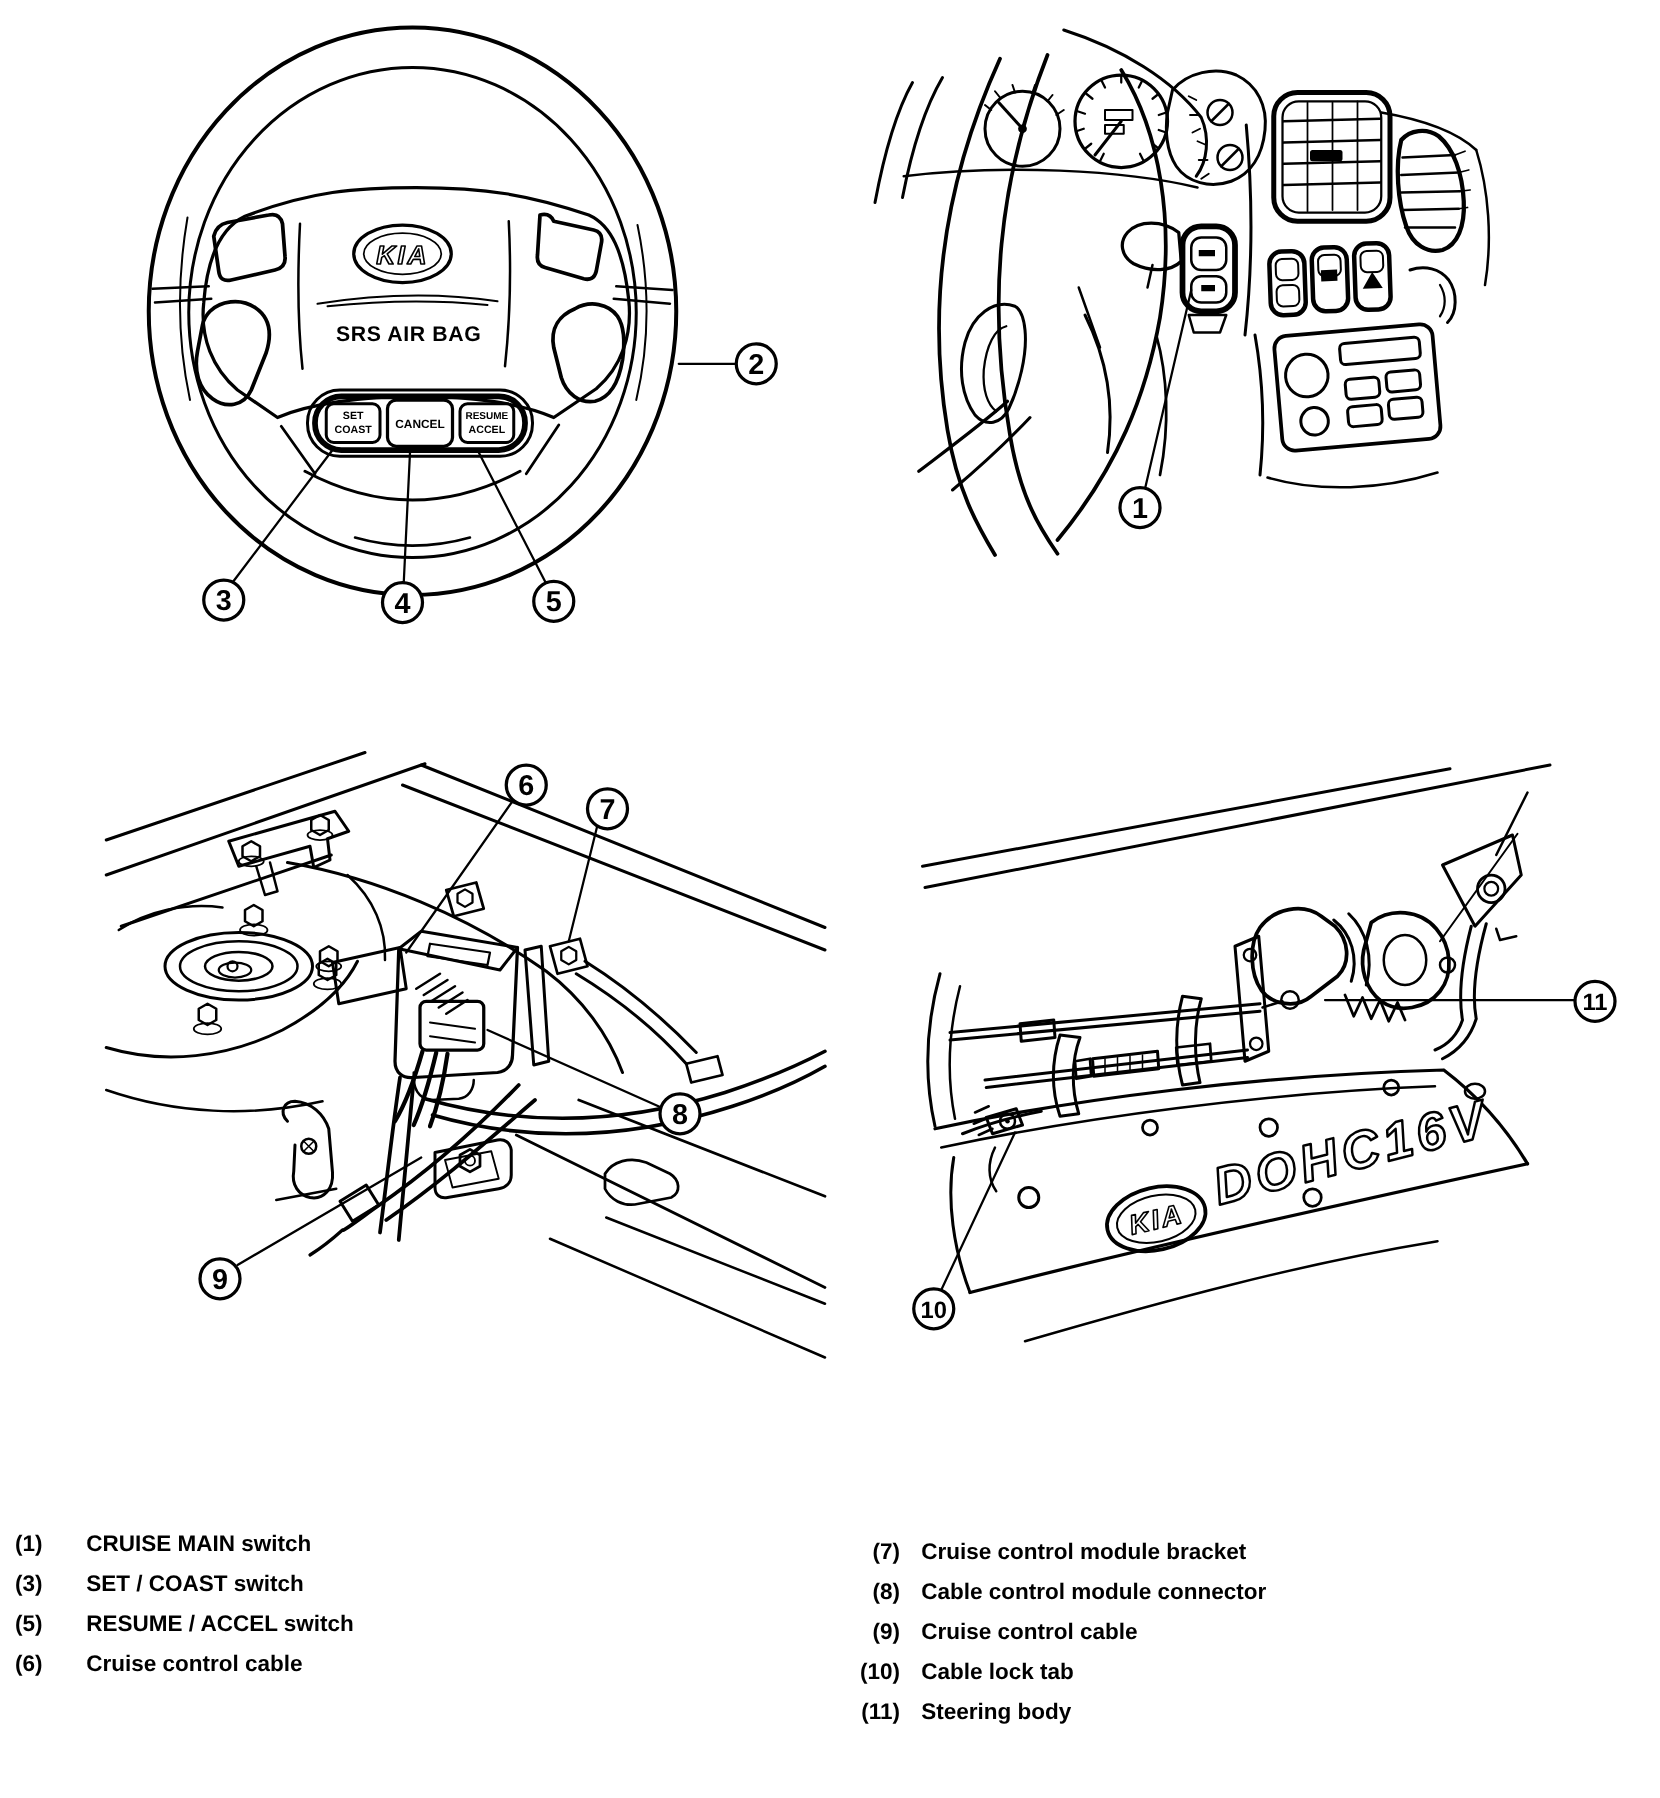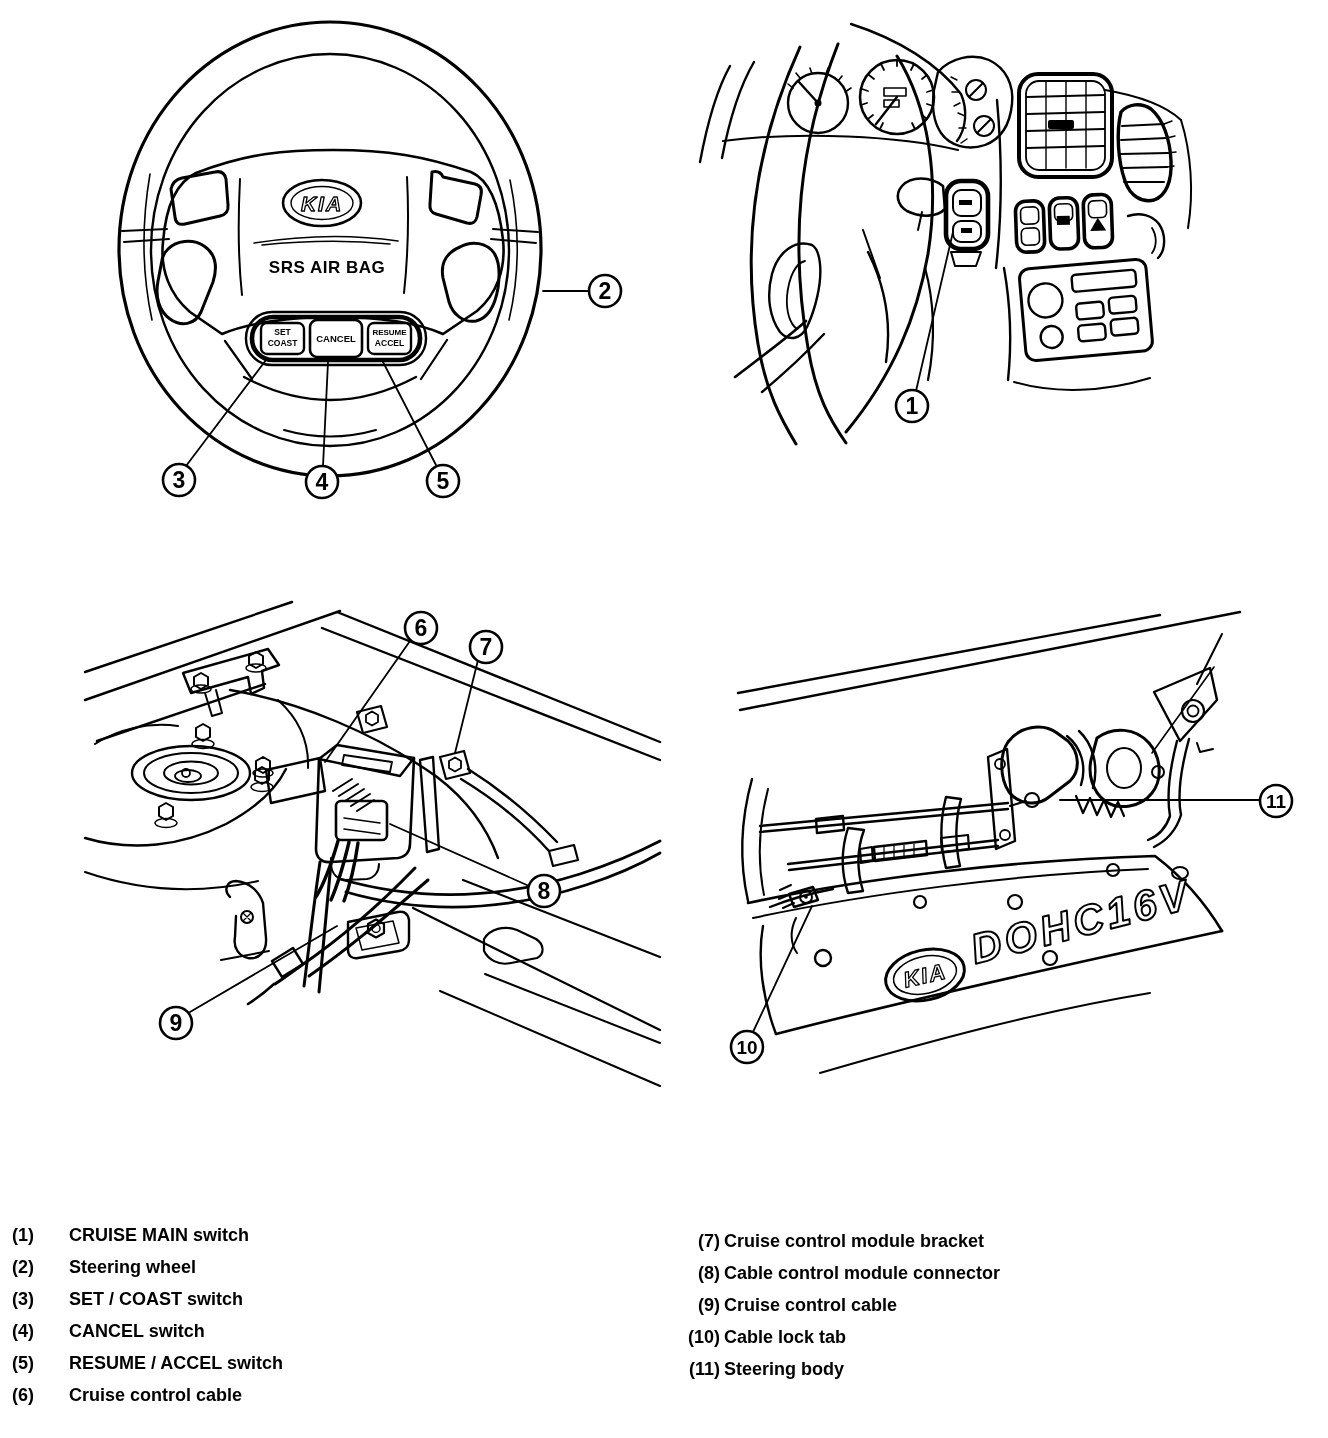--- a/index.html
+++ b/index.html
@@ -9,21 +9,21 @@
   svg{position:absolute;left:0;top:0;}
   svg text{font-family:"Liberation Sans", sans-serif;}
   .legend-col{position:absolute;font-size:18px;font-weight:bold;line-height:32px;white-space:nowrap;}
   .legend-col.left{left:12px;top:1219px;}
   .legend-col.right{left:660px;top:1225px;}
   .legend-row{height:32px;}
   .legend-num{display:inline-block;}
   .left .legend-num{width:46px;text-align:left;}
   .right .legend-num{width:60px;text-align:right;}
   .legend-label{margin-left:11px;}
-  .right .legend-label{margin-left:4px;}
+  .right .legend-label{margin-left:17px;}
 </style>
 </head>
 <body>
 
 <div id="stage">
 
 <svg width="1328" height="1215" viewBox="0 0 1328 1215">
 
   <g stroke="#000" fill="none" stroke-linecap="round" stroke-linejoin="round">
     <ellipse cx="330" cy="249" rx="211" ry="227" stroke-width="3.2"></ellipse>
@@ -364,29 +364,23 @@
       <text x="1276" y="808" text-anchor="middle" font-size="19" font-weight="bold" fill="#000" stroke="none">11</text>
     </g>
   </g>
 </svg>
 
   <div class="legend-col left">
     <div class="legend-row">
       <span class="legend-num">(1)</span><span class="legend-label">CRUISE MAIN switch</span>
     </div>
     <div class="legend-row">
-      <span class="legend-num">(2)</span><span class="legend-label">Steering wheel</span>
-    </div>
-    <div class="legend-row">
       <span class="legend-num">(3)</span><span class="legend-label">SET / COAST switch</span>
     </div>
     <div class="legend-row">
-      <span class="legend-num">(4)</span><span class="legend-label">CANCEL switch</span>
-    </div>
-    <div class="legend-row">
       <span class="legend-num">(5)</span><span class="legend-label">RESUME / ACCEL switch</span>
     </div>
     <div class="legend-row">
       <span class="legend-num">(6)</span><span class="legend-label">Cruise control cable</span>
     </div>
   </div>
 
   <div class="legend-col right">
     <div class="legend-row">
       <span class="legend-num">(7)</span><span class="legend-label">Cruise control module bracket</span>

